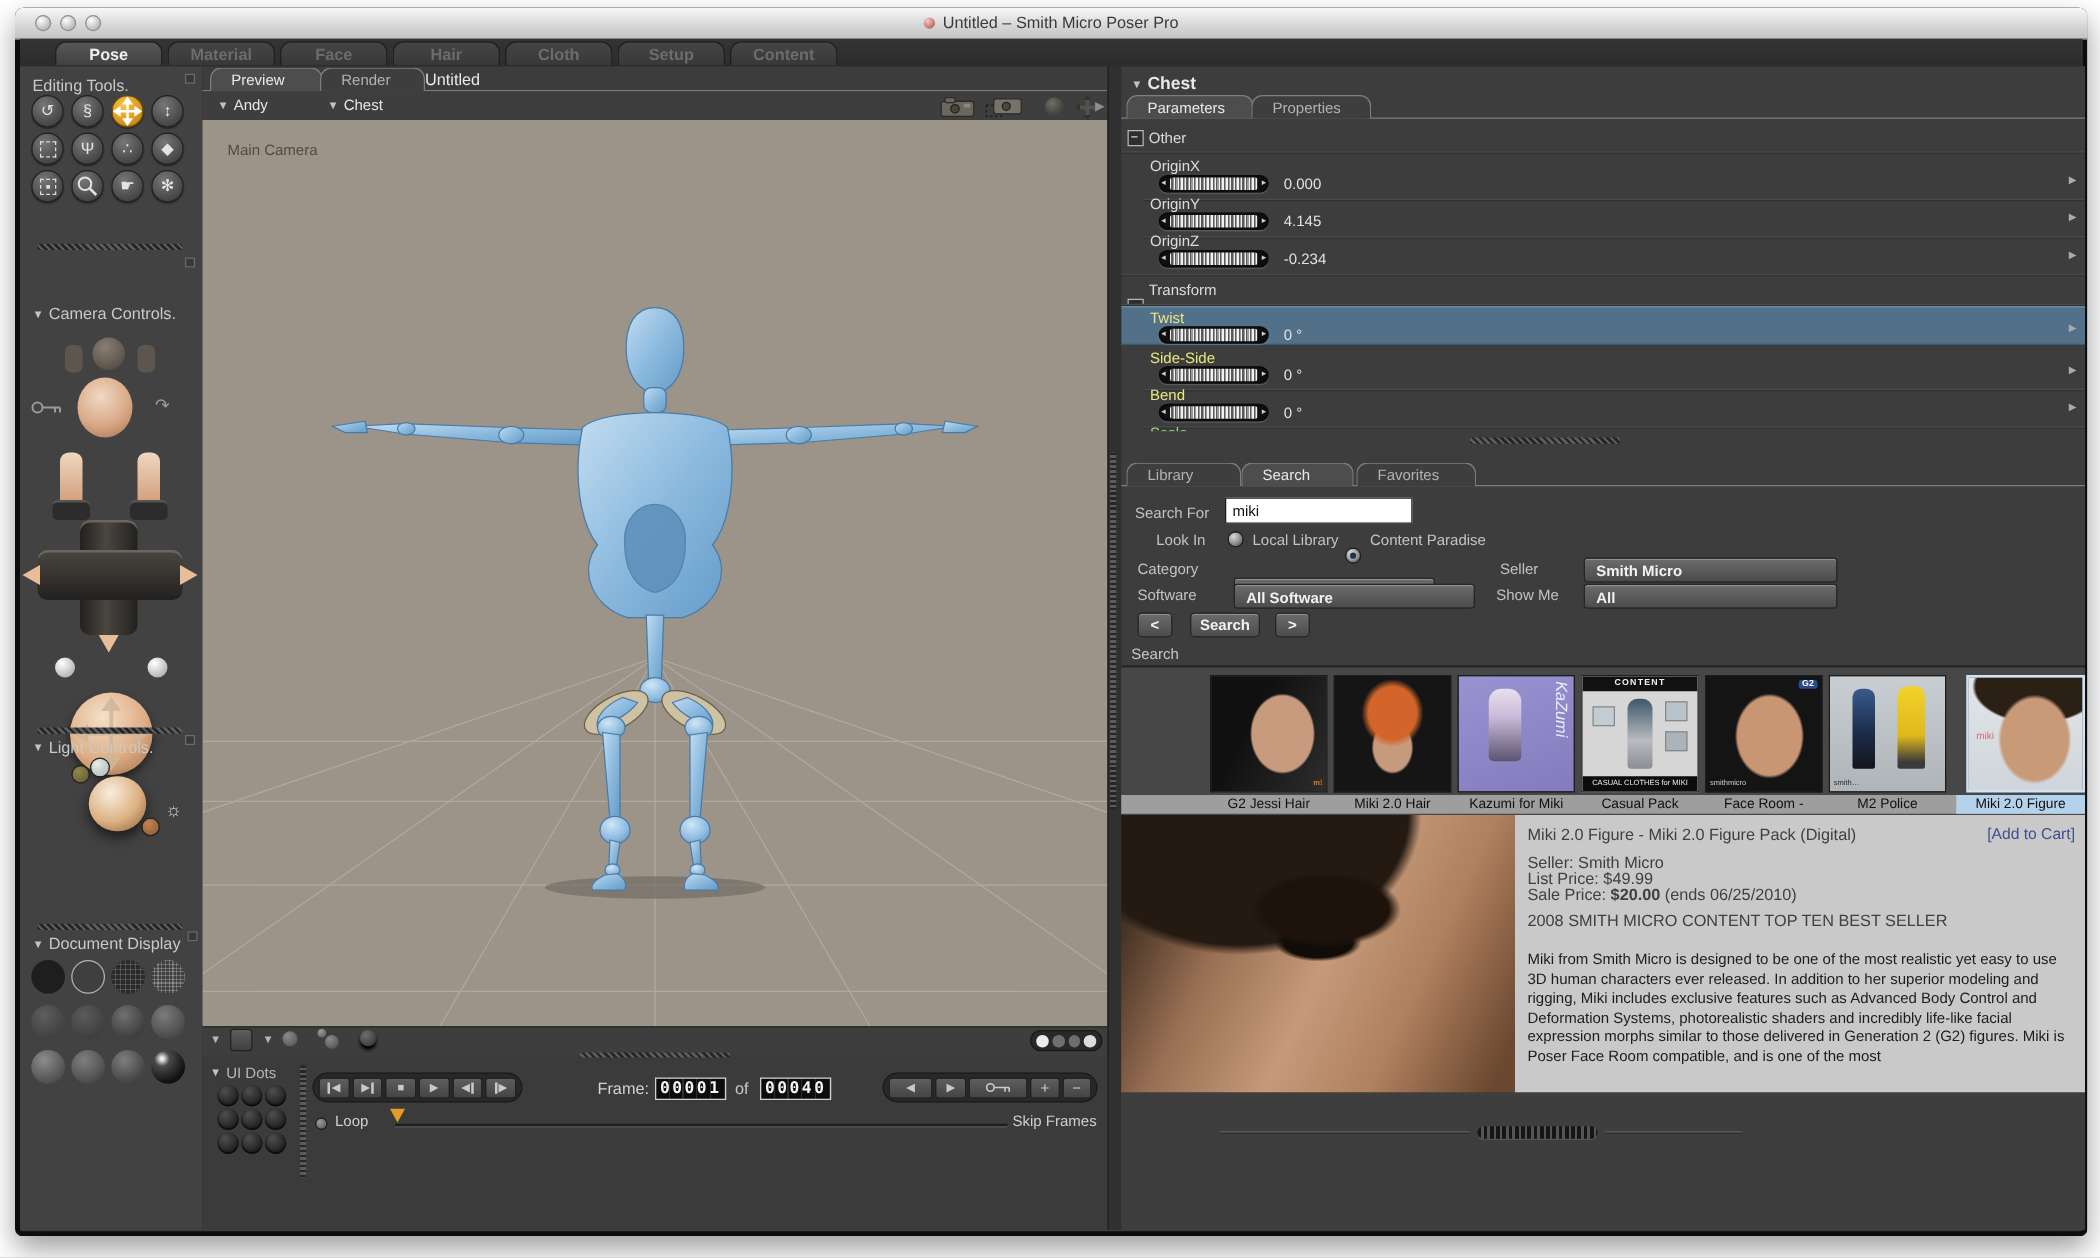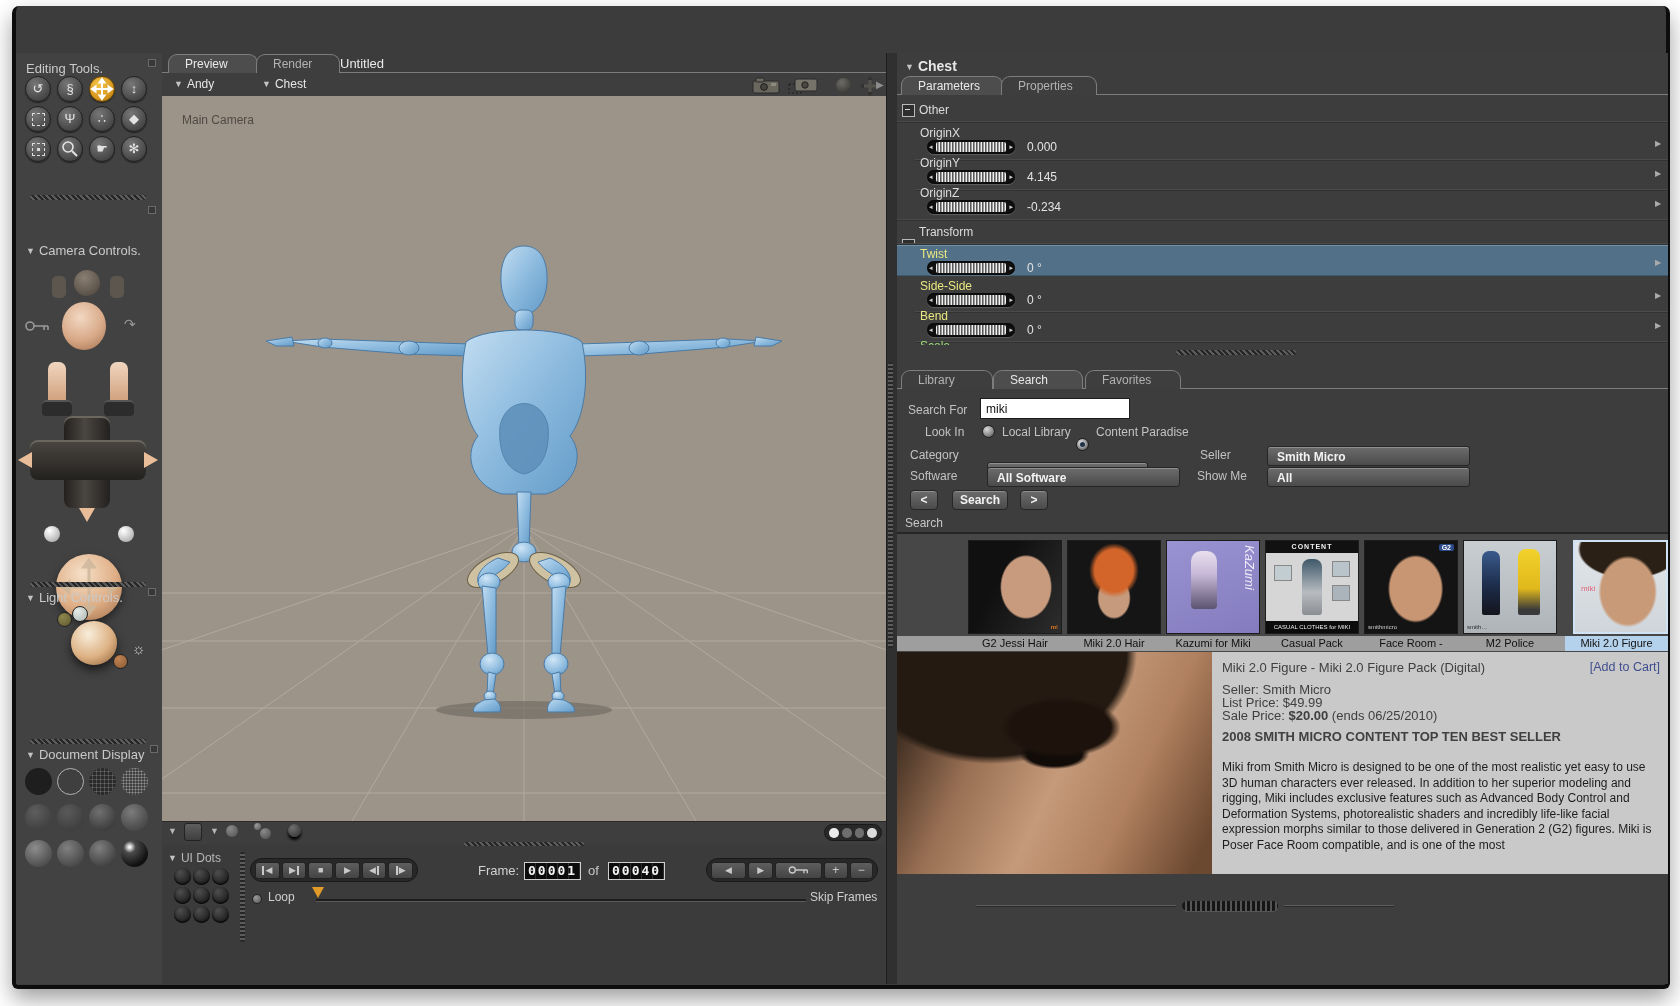--- a/index.html
+++ b/index.html
@@ -89,21 +89,36 @@
   .ribhandle{width:96px;height:10px;border-radius:5px;background:repeating-linear-gradient(90deg,#161616 0 3px,#555 3px 5px);box-shadow:0 1px 0 #555;}
   .sideline{height:1px;background:#5d5d5d;box-shadow:0 1px 0 #2a2a2a;}
   svg{display:block;}
 </style>
 </head>
 <body>
 
 <div id="stage">
 <div id="window">
 
-
+  <div class="abs titlebar">
+    <div class="abs winbtn" style="left:16px"></div>
+    <div class="abs winbtn" style="left:36px"></div>
+    <div class="abs winbtn" style="left:56px"></div>
+    <div class="abs title"><span class="appdot"></span><span>Untitled – Smith Micro Poser Pro</span></div>
+  </div>
+
+  <div class="abs roomtabs">
+    <div class="rtab active" style="left:28px">Pose</div>
+    <div class="rtab" style="left:118px">Material</div>
+    <div class="rtab" style="left:208px">Face</div>
+    <div class="rtab" style="left:298px">Hair</div>
+    <div class="rtab" style="left:388px">Cloth</div>
+    <div class="rtab" style="left:478px">Setup</div>
+    <div class="rtab" style="left:568px">Content</div>
+  </div>
 
   <div class="abs sidebar"></div>
 
   <div class="abs sectitle" style="left:10px;top:55px">Editing Tools.</div>
   <div class="abs wdg" style="left:132px;top:53px"></div>
 
   <div class="abs toolbtn" style="left:9px;top:70px">↺</div>
   <div class="abs toolbtn" style="left:41px;top:70px">§</div>
   <div class="abs toolbtn orange" style="left:73px;top:70px">
     <svg width="24" height="24" viewBox="0 0 24 24" style="margin:0 auto">
@@ -530,21 +545,21 @@
          radial-gradient(120px 60px at 52% 34%, #1d130c 42%, rgba(0,0,0,0) 50%),
          radial-gradient(60px 26px at 50% 46%, #120c08 46%, rgba(0,0,0,0) 58%),
          radial-gradient(260px 200px at 30% 0%, #241a12 52%, rgba(0,0,0,0) 56%),
          linear-gradient(115deg, #3a2a1e 8%, #9a7054 30%, #c49a7a 52%, #b0805f 72%, #6b4830 95%);"></div>
   <div class="abs detailtxt">
     <div class="abs dt" style="left:10px;top:8px">Miki 2.0 Figure - Miki 2.0 Figure Pack (Digital)</div>
     <div class="abs cartlink" style="right:8px;top:8px">[Add to Cart]</div>
     <div class="abs dt" style="left:10px;top:30px">Seller: Smith Micro</div>
     <div class="abs dt" style="left:10px;top:43px">List Price: $49.99</div>
     <div class="abs dt" style="left:10px;top:56px"><span>Sale Price: </span><b>$20.00</b><span> (ends 06/25/2010)</span></div>
-    <div class="abs dt" style="left:10px;top:77px;font-weight:bold">2008 SMITH MICRO CONTENT TOP TEN BEST SELLER</div>
+    <div class="abs dt" style="left:10px;top:77px;font-weight:normal">2008 SMITH MICRO CONTENT TOP TEN BEST SELLER</div>
     <div class="abs desc" style="left:10px;top:108px;width:436px">Miki from Smith Micro is designed to be one of the most realistic yet easy to use 3D human characters ever released. In addition to her superior modeling and rigging, Miki includes exclusive features such as Advanced Body Control and Deformation Systems, photorealistic shaders and incredibly life-like facial expression morphs similar to those delivered in Generation 2 (G2) figures. Miki is Poser Face Room compatible, and is one of the most</div>
   </div>
 
   <div class="abs" style="left:881px;top:868px;width:771px;height:110px;background:#3e3e3e"></div>
   <div class="abs sideline" style="left:960px;top:899px;width:200px"></div>
   <div class="abs ribhandle" style="position:absolute;left:1166px;top:895px"></div>
   <div class="abs sideline" style="left:1268px;top:899px;width:110px"></div>
 
 </div>
 </div>

